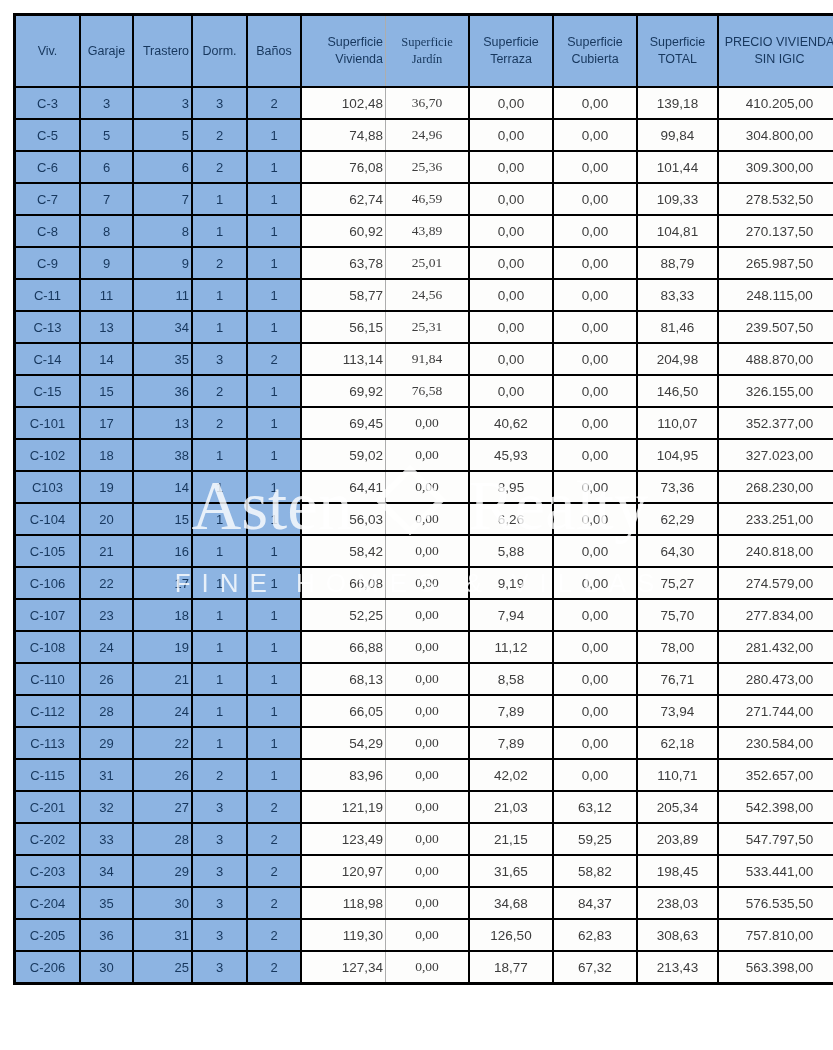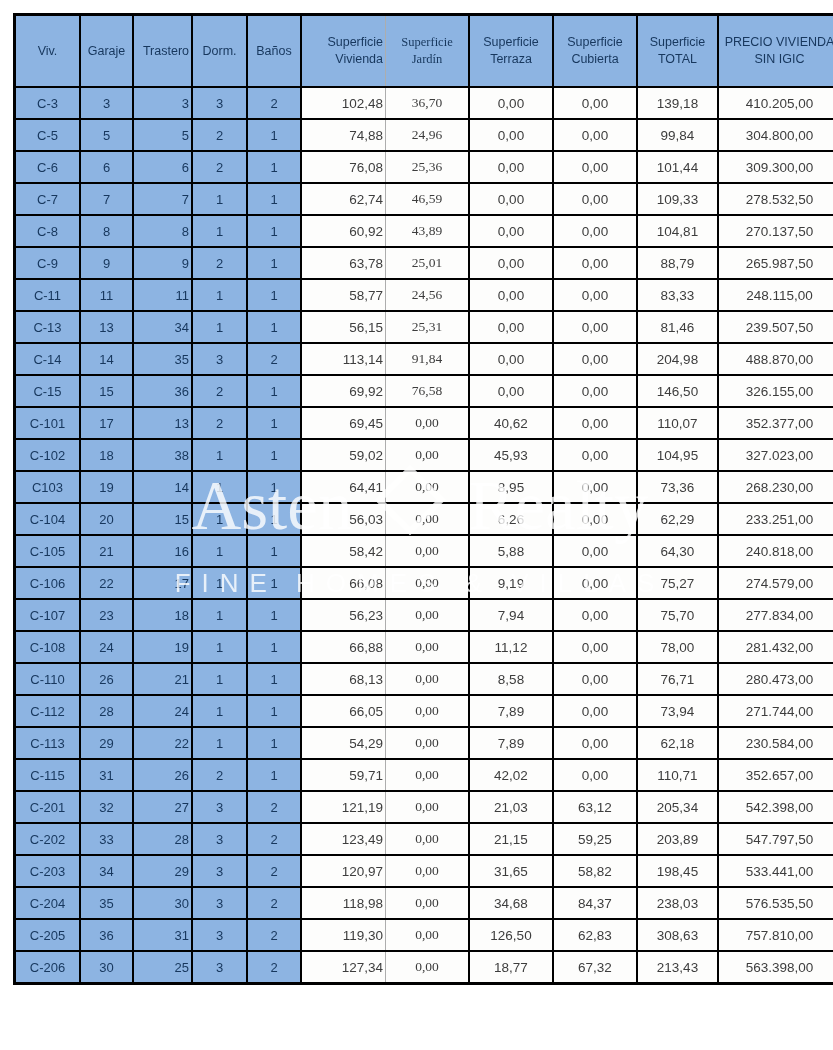--- a/index.html
+++ b/index.html
@@ -319,21 +319,21 @@
           <td class="c8 num">0,00</td>
           <td class="c9 num">75,27</td>
           <td class="c10 num">274.579,00</td>
         </tr>
         <tr>
           <td class="c0 blue">C-107</td>
           <td class="c1 blue">23</td>
           <td class="c2 blue">18</td>
           <td class="c3 blue">1</td>
           <td class="c4 blue">1</td>
-          <td class="c5 num">56,23</td>
+          <td class="c5 num">52,25</td>
           <td class="c6 num">0,00</td>
           <td class="c7 num">7,94</td>
           <td class="c8 num">0,00</td>
           <td class="c9 num">75,70</td>
           <td class="c10 num">277.834,00</td>
         </tr>
         <tr>
           <td class="c0 blue">C-108</td>
           <td class="c1 blue">24</td>
           <td class="c2 blue">19</td>
@@ -384,21 +384,21 @@
           <td class="c8 num">0,00</td>
           <td class="c9 num">62,18</td>
           <td class="c10 num">230.584,00</td>
         </tr>
         <tr>
           <td class="c0 blue">C-115</td>
           <td class="c1 blue">31</td>
           <td class="c2 blue">26</td>
           <td class="c3 blue">2</td>
           <td class="c4 blue">1</td>
-          <td class="c5 num">59,71</td>
+          <td class="c5 num">83,96</td>
           <td class="c6 num">0,00</td>
           <td class="c7 num">42,02</td>
           <td class="c8 num">0,00</td>
           <td class="c9 num">110,71</td>
           <td class="c10 num">352.657,00</td>
         </tr>
         <tr>
           <td class="c0 blue">C-201</td>
           <td class="c1 blue">32</td>
           <td class="c2 blue">27</td>

